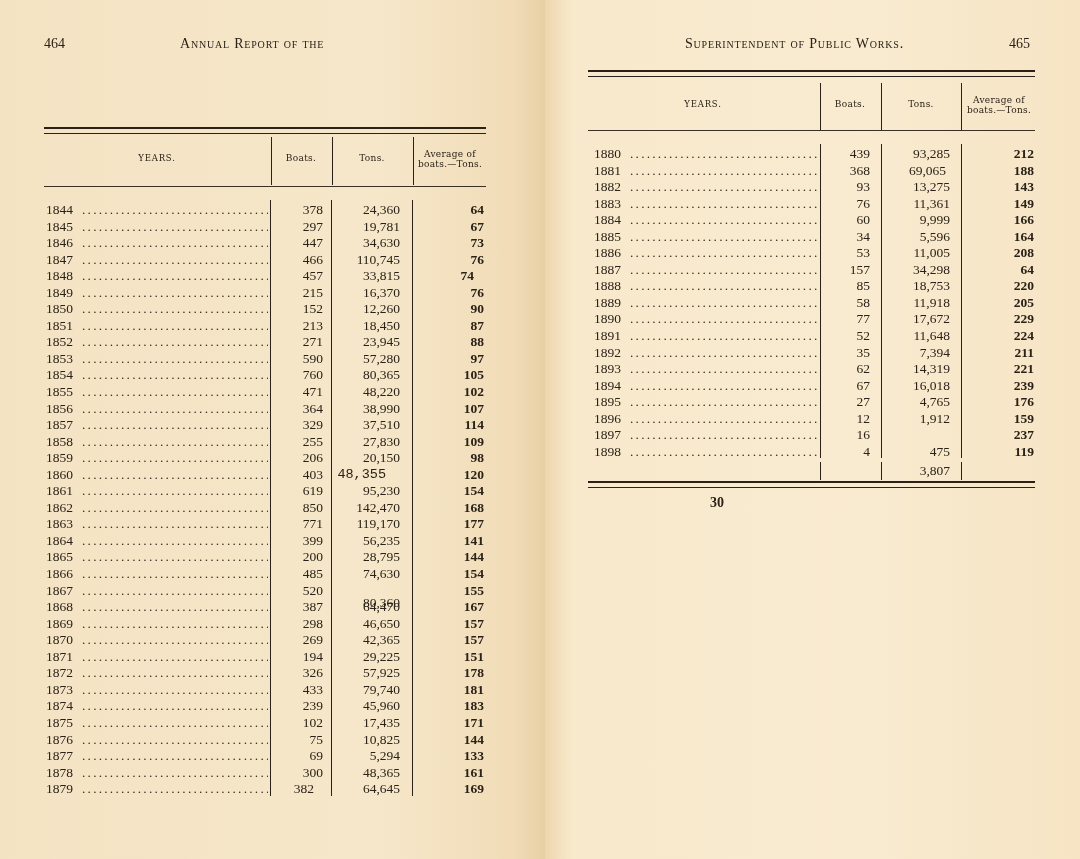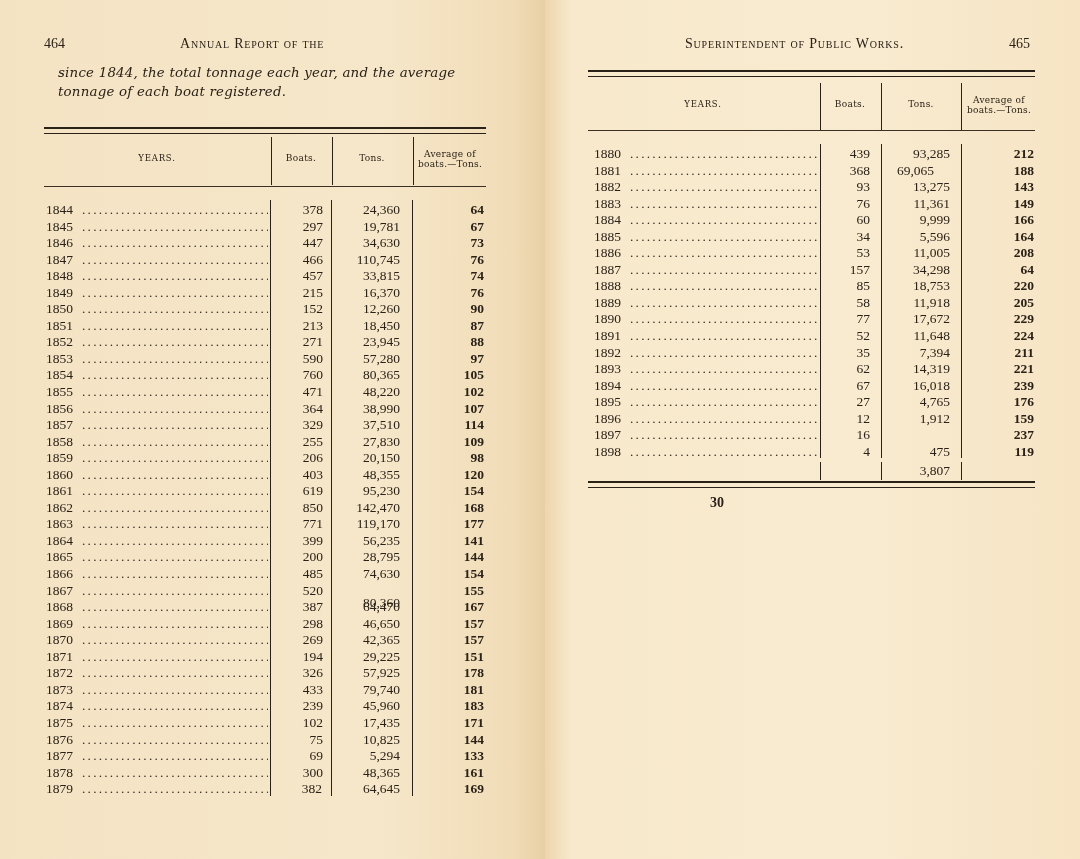--- a/index.html
+++ b/index.html
@@ -55,21 +55,20 @@
   .footer-num { position: absolute; font-size: 14px; font-family: "Liberation Serif", serif; font-weight: bold; }
 </style>
 </head>
 <body>
 
 <div class="page left">
   <div class="pagenum" style="left:44px;">464</div>
   <div class="running-head smallcaps" style="left:180px;">Annual Report of the</div>
 
   <div class="intro">
-    <span class="rest">since 1844, the total tonnage each year, and the average tonnage of each boat registered.</span>
   </div>
 
   <div class="rule-double" style="left:44px; top:127px; width:442px;"></div>
 
   <div class="hdr years" style="left:44px; width:226px; top:153px;">YEARS.</div>
   <div class="hdr" style="left:271px; width:60px; top:153px;">Boats.</div>
   <div class="hdr" style="left:332px; width:80px; top:153px;">Tons.</div>
   <div class="hdr" style="left:414px; width:72px; top:149px; line-height:10px;">Average of boats.—Tons.</div>
 
   <div class="vline" style="left:271px; top:137px; height:48px;"></div>
@@ -104,21 +103,21 @@
         <span class="dots" style="left:36px; width:186px;">............................................................</span>
         <span class="num" style="right:163px;">466</span>
         <span class="num" style="right:86px;">110,745</span>
         <span class="num avg" style="right:2px;">76</span>
       </div>
       <div class="row">
         <span class="yr">1848</span>
         <span class="dots" style="left:36px; width:186px;">............................................................</span>
         <span class="num" style="right:163px;">457</span>
         <span class="num" style="right:86px;">33,815</span>
-        <span class="num avg" style="right:2px;">74</span>
+        <span class="num avg" style="right:12px;">74</span>
       </div>
       <div class="row">
         <span class="yr">1849</span>
         <span class="dots" style="left:36px; width:186px;">............................................................</span>
         <span class="num" style="right:163px;">215</span>
         <span class="num" style="right:86px;">16,370</span>
         <span class="num avg" style="right:2px;">76</span>
       </div>
       <div class="row">
         <span class="yr">1850</span>
@@ -187,21 +186,21 @@
         <span class="yr">1859</span>
         <span class="dots" style="left:36px; width:186px;">............................................................</span>
         <span class="num" style="right:163px;">206</span>
         <span class="num" style="right:86px;">20,150</span>
         <span class="num avg" style="right:2px;">98</span>
       </div>
       <div class="row">
         <span class="yr">1860</span>
         <span class="dots" style="left:36px; width:186px;">............................................................</span>
         <span class="num" style="right:163px;">403</span>
-        <span class="num" style="right:86px;">48,355</span>
+        <span class="num" style="right:100px;font-family:Liberation Mono, monospace;">48,355</span>
         <span class="num avg" style="right:2px;">120</span>
       </div>
       <div class="row">
         <span class="yr">1861</span>
         <span class="dots" style="left:36px; width:186px;">............................................................</span>
         <span class="num" style="right:163px;">619</span>
         <span class="num" style="right:86px;">95,230</span>
         <span class="num avg" style="right:2px;">154</span>
       </div>
       <div class="row">
@@ -319,21 +318,21 @@
       <div class="row">
         <span class="yr">1878</span>
         <span class="dots" style="left:36px; width:186px;">............................................................</span>
         <span class="num" style="right:163px;">300</span>
         <span class="num" style="right:86px;">48,365</span>
         <span class="num avg" style="right:2px;">161</span>
       </div>
       <div class="row">
         <span class="yr">1879</span>
         <span class="dots" style="left:36px; width:186px;">............................................................</span>
-        <span class="num" style="right:164px;">382</span>
+        <span class="num" style="right:172px;">382</span>
         <span class="num" style="right:86px;">64,645</span>
         <span class="num avg" style="right:2px;">169</span>
       </div>
       <div class="vline" style="left:224px; top:-2px; height:595.8000000000001px;"></div>
       <div class="vline" style="left:285px; top:-2px; height:595.8000000000001px;"></div>
       <div class="vline" style="left:366px; top:-2px; height:595.8000000000001px;"></div>
     </div>
 </div>
 
 <div class="page right">
@@ -357,21 +356,21 @@
         <span class="yr">1880</span>
         <span class="dots" style="left:36px; width:188px;">............................................................</span>
         <span class="num" style="right:164px;">439</span>
         <span class="num" style="right:84px;">93,285</span>
         <span class="num avg" style="right:0px;">212</span>
       </div>
       <div class="row">
         <span class="yr">1881</span>
         <span class="dots" style="left:36px; width:188px;">............................................................</span>
         <span class="num" style="right:164px;">368</span>
-        <span class="num" style="right:100px;">69,065</span>
+        <span class="num" style="right:88px;">69,065</span>
         <span class="num avg" style="right:0px;">188</span>
       </div>
       <div class="row">
         <span class="yr">1882</span>
         <span class="dots" style="left:36px; width:188px;">............................................................</span>
         <span class="num" style="right:164px;">93</span>
         <span class="num" style="right:84px;">13,275</span>
         <span class="num avg" style="right:0px;">143</span>
       </div>
       <div class="row">

